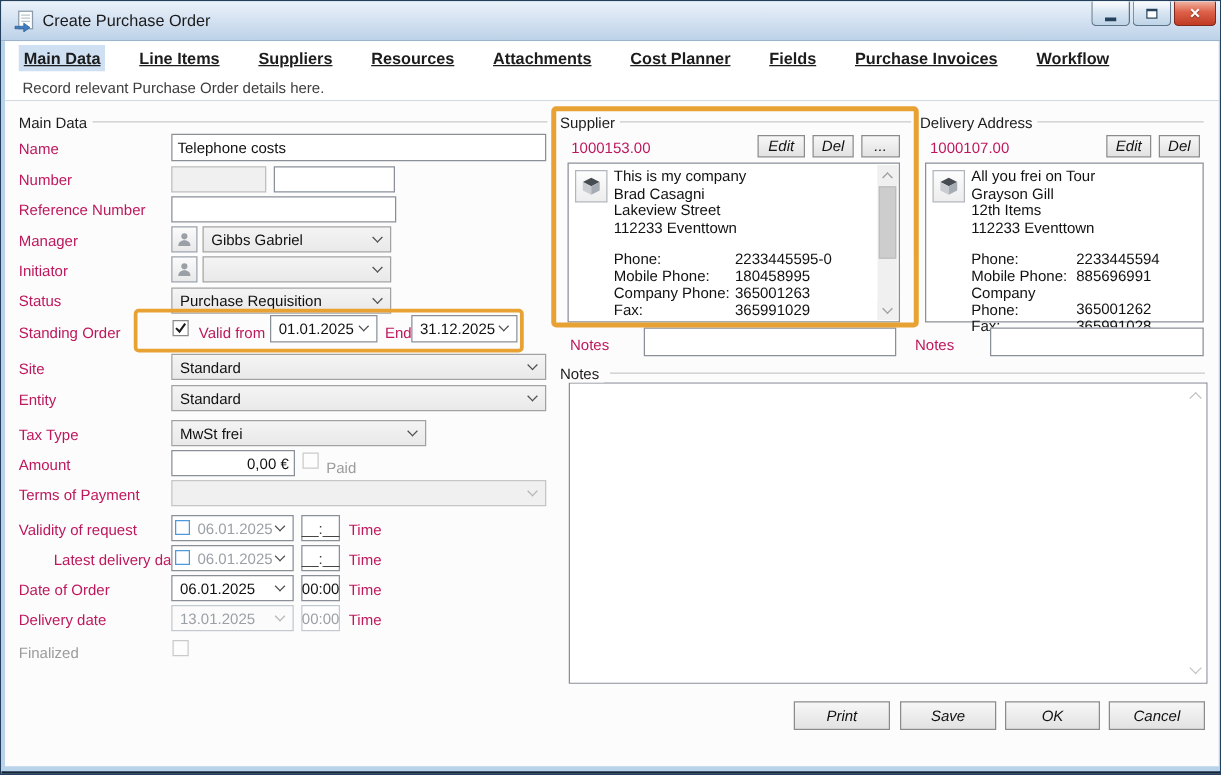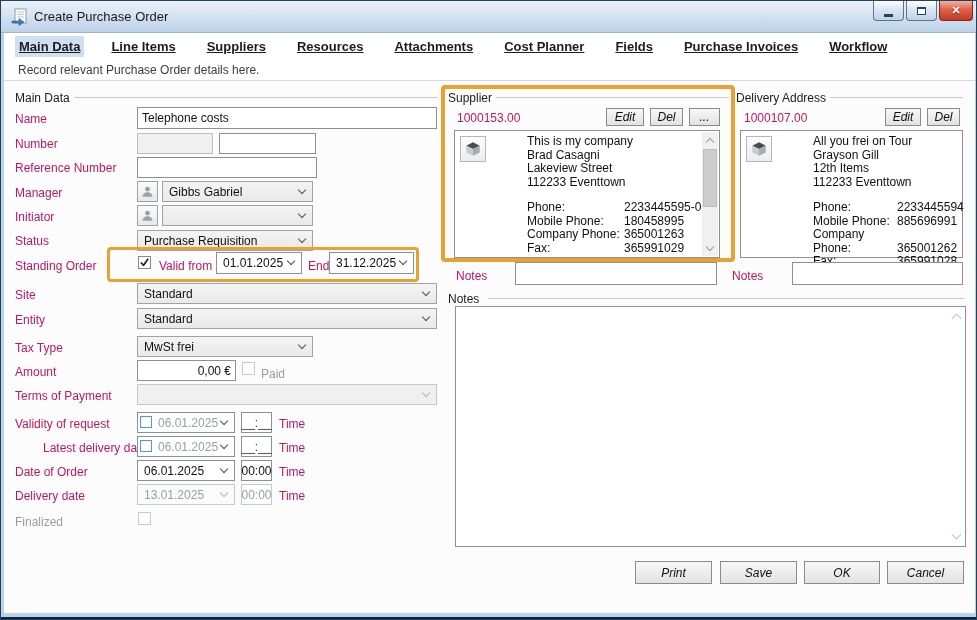--- a/index.html
+++ b/index.html
@@ -60,21 +60,21 @@
   .iconbtn { position:absolute; width:21px; height:21px; border:1px solid #9aa2ab;
     background:linear-gradient(#fbfbfb,#e9e9e9); display:flex; align-items:center; justify-content:center; }
   .btn { position:absolute; background:linear-gradient(#f7f7f7,#e2e2e2); border:1px solid #8b8b8b;
     font-size:12px; color:#111; display:flex; align-items:center; justify-content:center; cursor:default;font-style:italic; }
   .hl { position:absolute; border:3px solid #e8a233; border-radius:4px; z-index:10; pointer-events:none; }
   .hl.thick { border-width:4px; }
   
   .card { position:absolute; background:#fff; border:1px solid #8a8f98; }
   .cube-btn { position:absolute; left:5px; top:5px; width:26px; height:26px; border:1px solid #b0b6bc;
     background:linear-gradient(#fdfdfd,#ededed); display:flex; align-items:center; justify-content:center; }
-  .card-text { position:absolute; left:36px; top:4px; font-size:12px; color:#111; line-height:13.5px;margin-left:36px; }
+  .card-text { position:absolute; left:36px; top:4px; font-size:12px; color:#111; line-height:13.5px; }
   .card-text .spacer { height:12px; }
   .kv .k { display:inline-block; }
   .vscroll { position:absolute; top:1px; right:1px; bottom:1px; width:16px; background:#f0f0f0; }
   .sb-btn { position:absolute; left:0; width:16px; height:15px; background:#f0f0f0; display:flex; align-items:center; justify-content:center; }
   .sb-chev { width:6px; height:6px; border-right:1.5px solid #9b9b9b; border-bottom:1.5px solid #9b9b9b; }
   .sb-chev.up { transform:rotate(-135deg); margin-top:4px; }
   .sb-chev.down { transform:rotate(45deg); margin-bottom:3px; }
   .sb-thumb { position:absolute; left:1px; width:14px; background:#cdcdcd; border:1px solid #bdbdbd; }
   
   .notes-big { position:absolute; border:1px solid #8a8f98; background:#fff; }
@@ -201,21 +201,21 @@
     <span class="chev"></span>
   </div>
 
   <span class="lbl" style="left:14px; top:312px;">Entity</span>
   <div class="combo" style="left:136px; top:307px; width:300px; height:21px;">
     <span>Standard</span>
     <span class="chev"></span>
   </div>
 
   <span class="lbl" style="left:14px; top:340px;">Tax Type</span>
-  <div class="combo" style="left:136px; top:335px; width:176px; height:21px;">
+  <div class="combo" style="left:136px; top:335px; width:204px; height:21px;">
     <span>MwSt frei</span>
     <span class="chev"></span>
   </div>
 
   <span class="lbl" style="left:14px; top:364px;">Amount</span>
   <div class="tb" style="left:136px; top:359px; width:99px; height:21px; justify-content:flex-end;">
     <span>0,00 €</span>
   </div>
   <div class="cb dis" style="left:241px; top:361px;"></div>
   <span class="lbl dis" style="left:260px; top:366px;">Paid</span>

